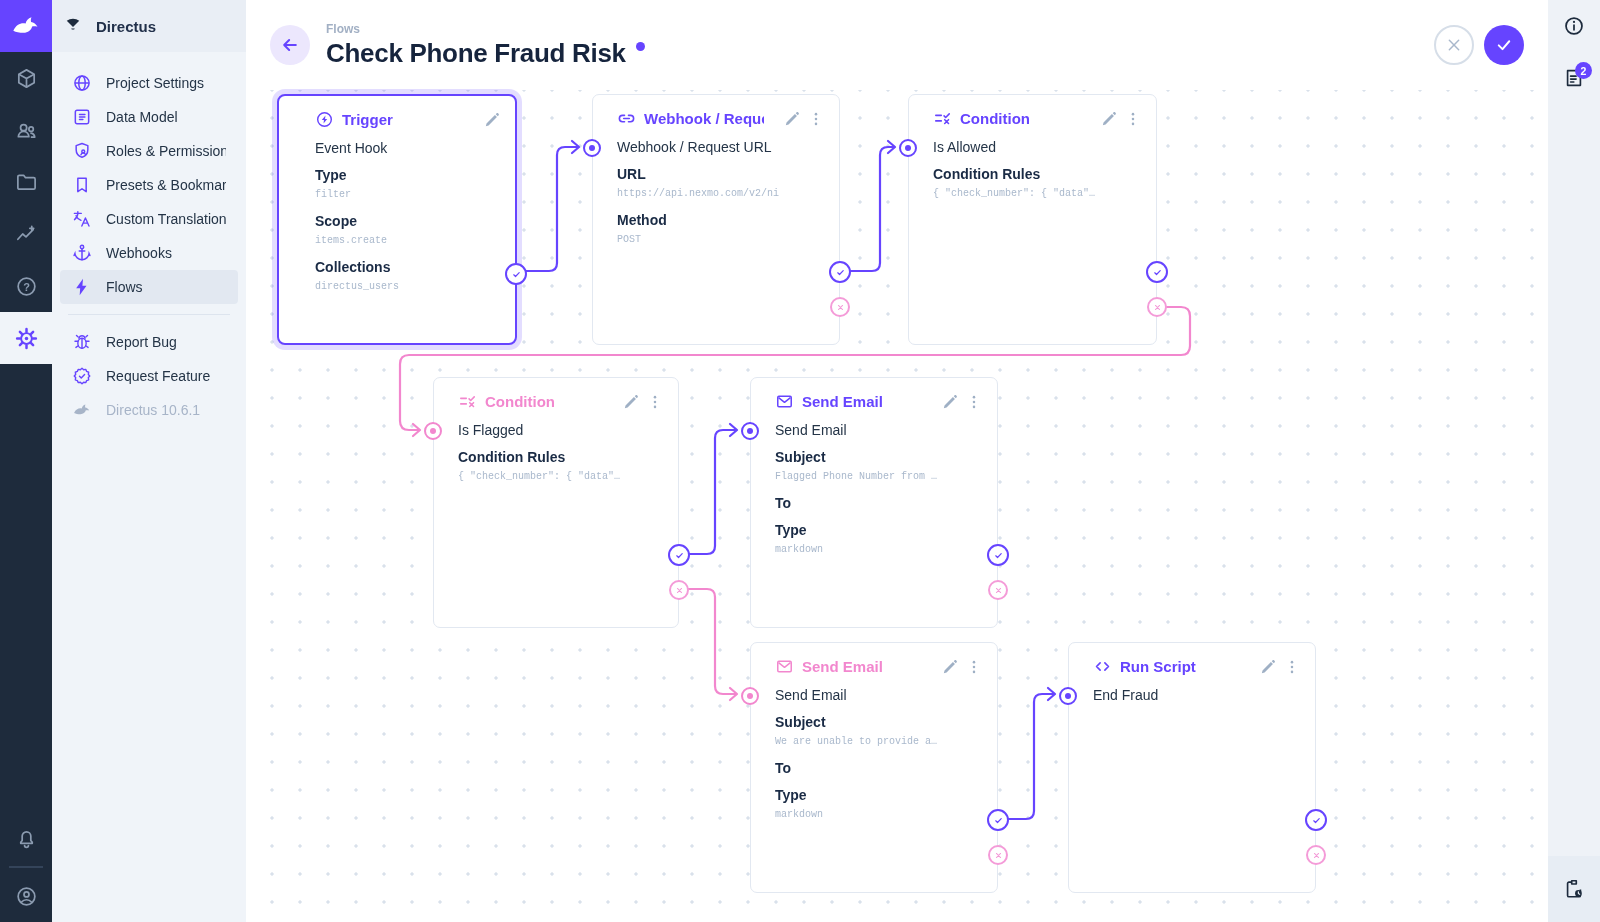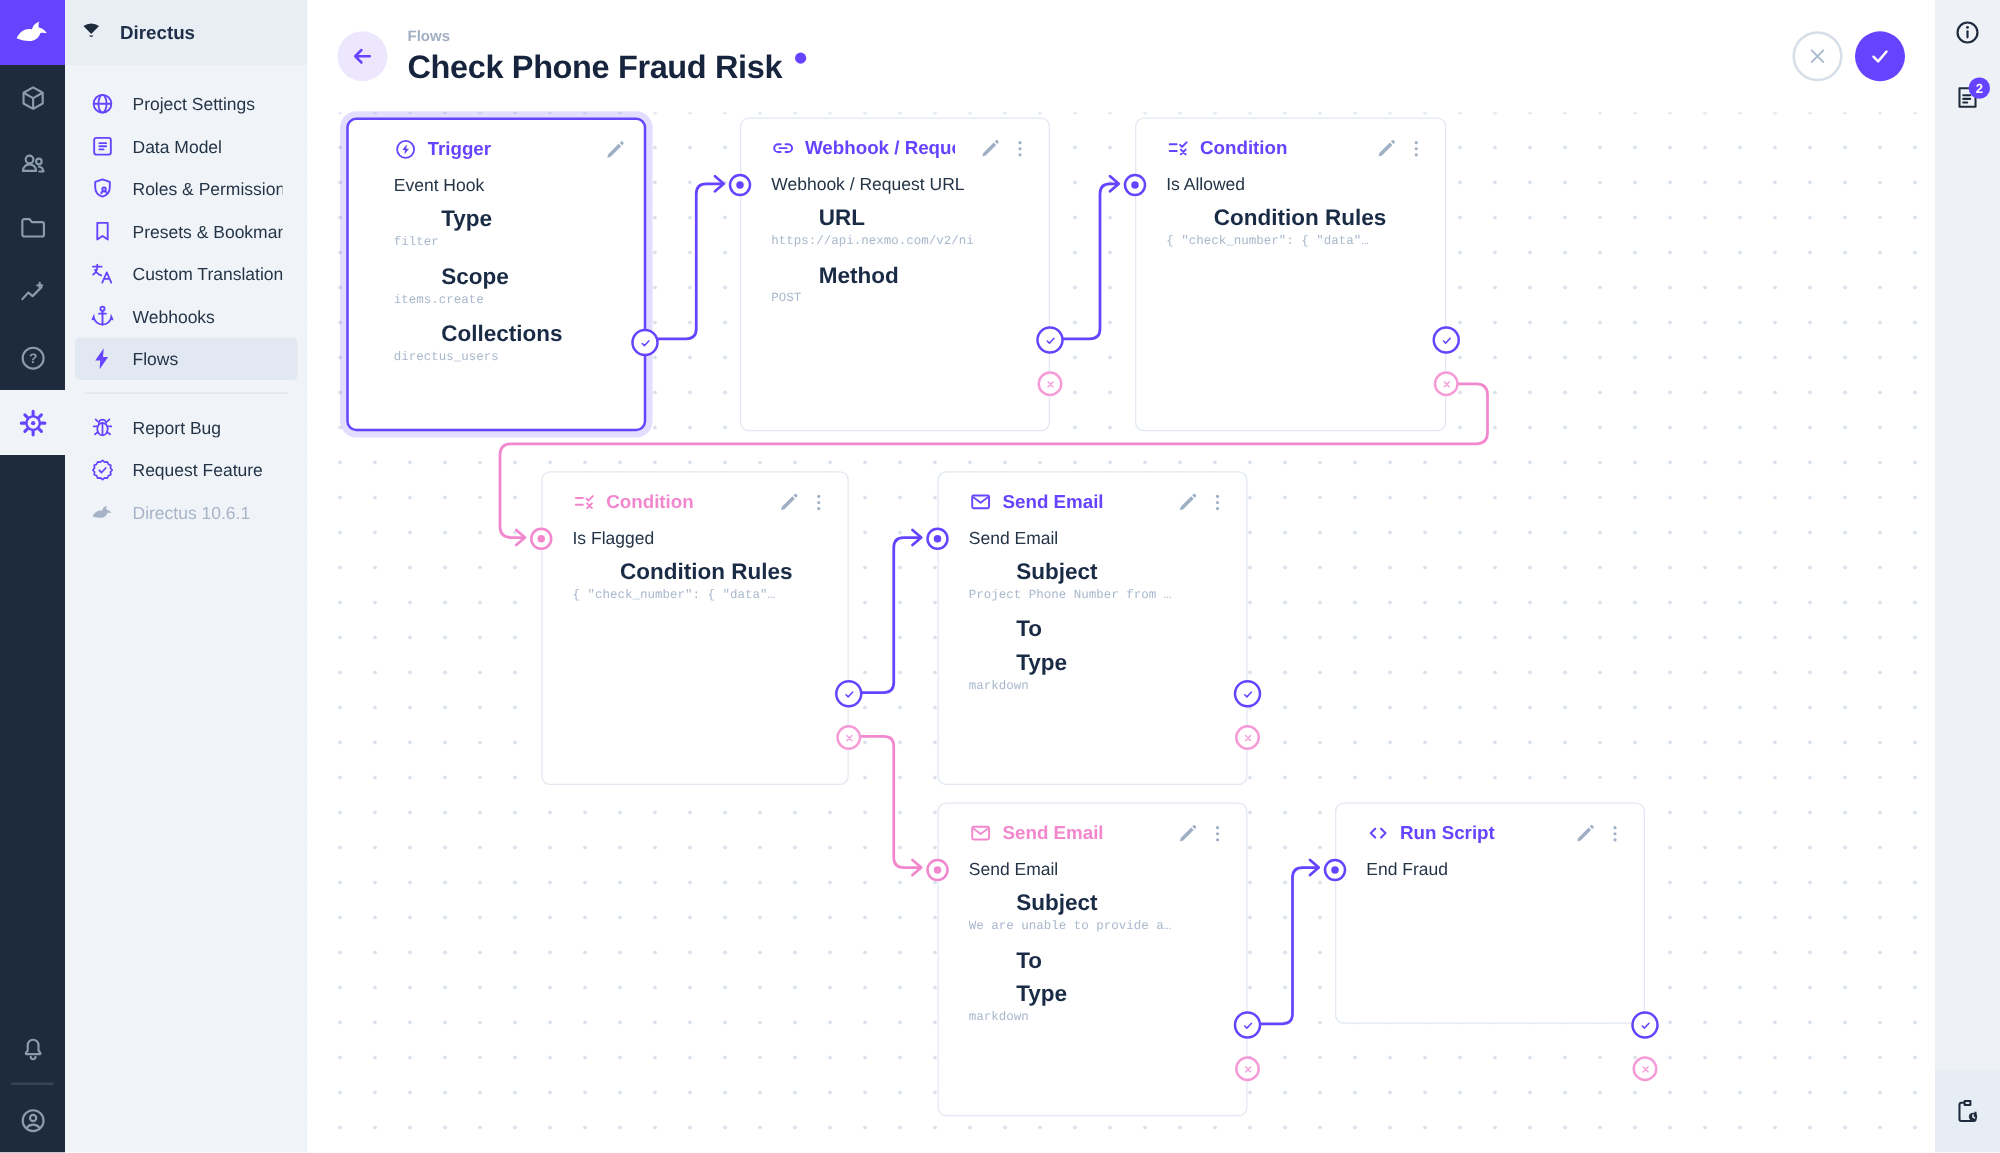--- a/index.html
+++ b/index.html
@@ -57,21 +57,21 @@
   .node.selected { border:2px solid #6644ff; border-radius:8px; box-shadow:0 0 0 5px rgba(102,68,255,0.18);padding-left:12px; }
   .node-head { display:flex; align-items:center; gap:8px; padding:14px 14px 0 24px; }
   .node-head .t-icon { width:19px; height:19px; flex-shrink:0; }
   .node-title { font-size:15px; font-weight:700; white-space:nowrap; overflow:hidden; flex:1; }
   .purple .node-title, .purple .t-icon { color:#6644ff; }
   .pink .node-title, .pink .t-icon { color:#f287ce; }
   .head-actions { display:flex; align-items:center; gap:6px; margin-left:auto; flex-shrink:0; }
   .head-actions svg { width:18px; height:18px; color:#9fb0c5; cursor:pointer; }
   .node-body { padding:9px 20px 0 24px; }
   .node-name { font-size:14px; color:#243447; line-height:20px; }
-  .f-label { font-size:18px; font-weight:700; color:#1a2b45; line-height:20px; margin-top:7px;margin-left:38px; }
+  .f-label { font-size:14px; font-weight:700; color:#1a2b45; line-height:20px; margin-top:7px; }
   .f-value { font-family:Liberation Mono, monospace; font-size:10px; color:#a9b8cc; line-height:19px; white-space:nowrap; overflow:hidden; }
   .node-footer { position:absolute; left:0; right:0; bottom:0; border-top:1px solid #eef2f7; height:36px; display:flex; align-items:center; gap:9px; padding:0 16px; cursor:pointer; }
   .status-dot { width:9px; height:9px; border-radius:50%; background:#6644ff; }
   .status-text { font-size:14px; font-weight:500; color:#21304a; }
   .node-footer svg { width:14px; height:14px; stroke:#21304a; stroke-width:2; fill:none; stroke-linecap:round; stroke-linejoin:round; }
 
   .pt { position:absolute; background:#fff; border-radius:50%; display:flex; align-items:center; justify-content:center; cursor:pointer; }
   .pt svg { fill:none; stroke-linecap:round; stroke-linejoin:round; }
   .pt-in { width:18px; height:18px; left:-10px; top:44px; border:2px solid #6644ff; }
   .pt-in .dot { width:6px; height:6px; border-radius:50%; background:#6644ff; }
@@ -446,21 +446,21 @@
             <svg viewBox="0 0 24 24" fill="currentColor">
                 <circle cx="12" cy="5.5" r="1.7"></circle>
                 <circle cx="12" cy="12" r="1.7"></circle>
                 <circle cx="12" cy="18.5" r="1.7"></circle>
               </svg>
           </div>
         </div>
         <div class="node-body">
           <div class="node-name">Send Email</div>
           <div class="f-label">Subject</div>
-          <div class="f-value">Project Phone Number from …</div>
+          <div class="f-value">Flagged Phone Number from …</div>
           <div class="f-label">To</div>
           <div class="f-label">Type</div>
           <div class="f-value">markdown</div>
         </div>
         <div class="pt pt-in">
             <span class="dot"></span>
           </div>
         <div class="pt pt-resolve">
             <svg viewBox="0 0 24 24">
               <path d="m7 12.5 3.2 3.2L17 8.5"></path>
@@ -507,21 +507,21 @@
               <path d="m7 12.5 3.2 3.2L17 8.5"></path>
             </svg>
           </div>
         <div class="pt pt-reject">
             <svg viewBox="0 0 24 24">
               <path d="m7.5 7.5 9 9M16.5 7.5l-9 9"></path>
             </svg>
           </div>
       </div>
 
-      <div class="node purple" style="left:822px;top:552px;width:248px;height:177px;">
+      <div class="node purple" style="left:822px;top:552px;width:248px;height:251px;">
         <div class="node-head">
           <svg class="t-icon" viewBox="0 0 24 24" fill="none" stroke="currentColor" stroke-width="2.1" stroke-linecap="round" stroke-linejoin="round">
               <path d="m9 7.5-4.5 4.5L9 16.5M15 7.5l4.5 4.5L15 16.5"></path>
             </svg>
           <span class="node-title">Run Script</span>
           <div class="head-actions">
             <svg viewBox="0 0 24 24" fill="currentColor">
                 <path d="M3.8 20.2l.9-3.6L15.9 5.4l2.7 2.7L7.4 19.3zM17 4.3l1.2-1.2c.5-.5 1.4-.5 1.9 0l.8.8c.5.5.5 1.4 0 1.9L19.7 7z"></path>
               </svg>
             <svg viewBox="0 0 24 24" fill="currentColor">

